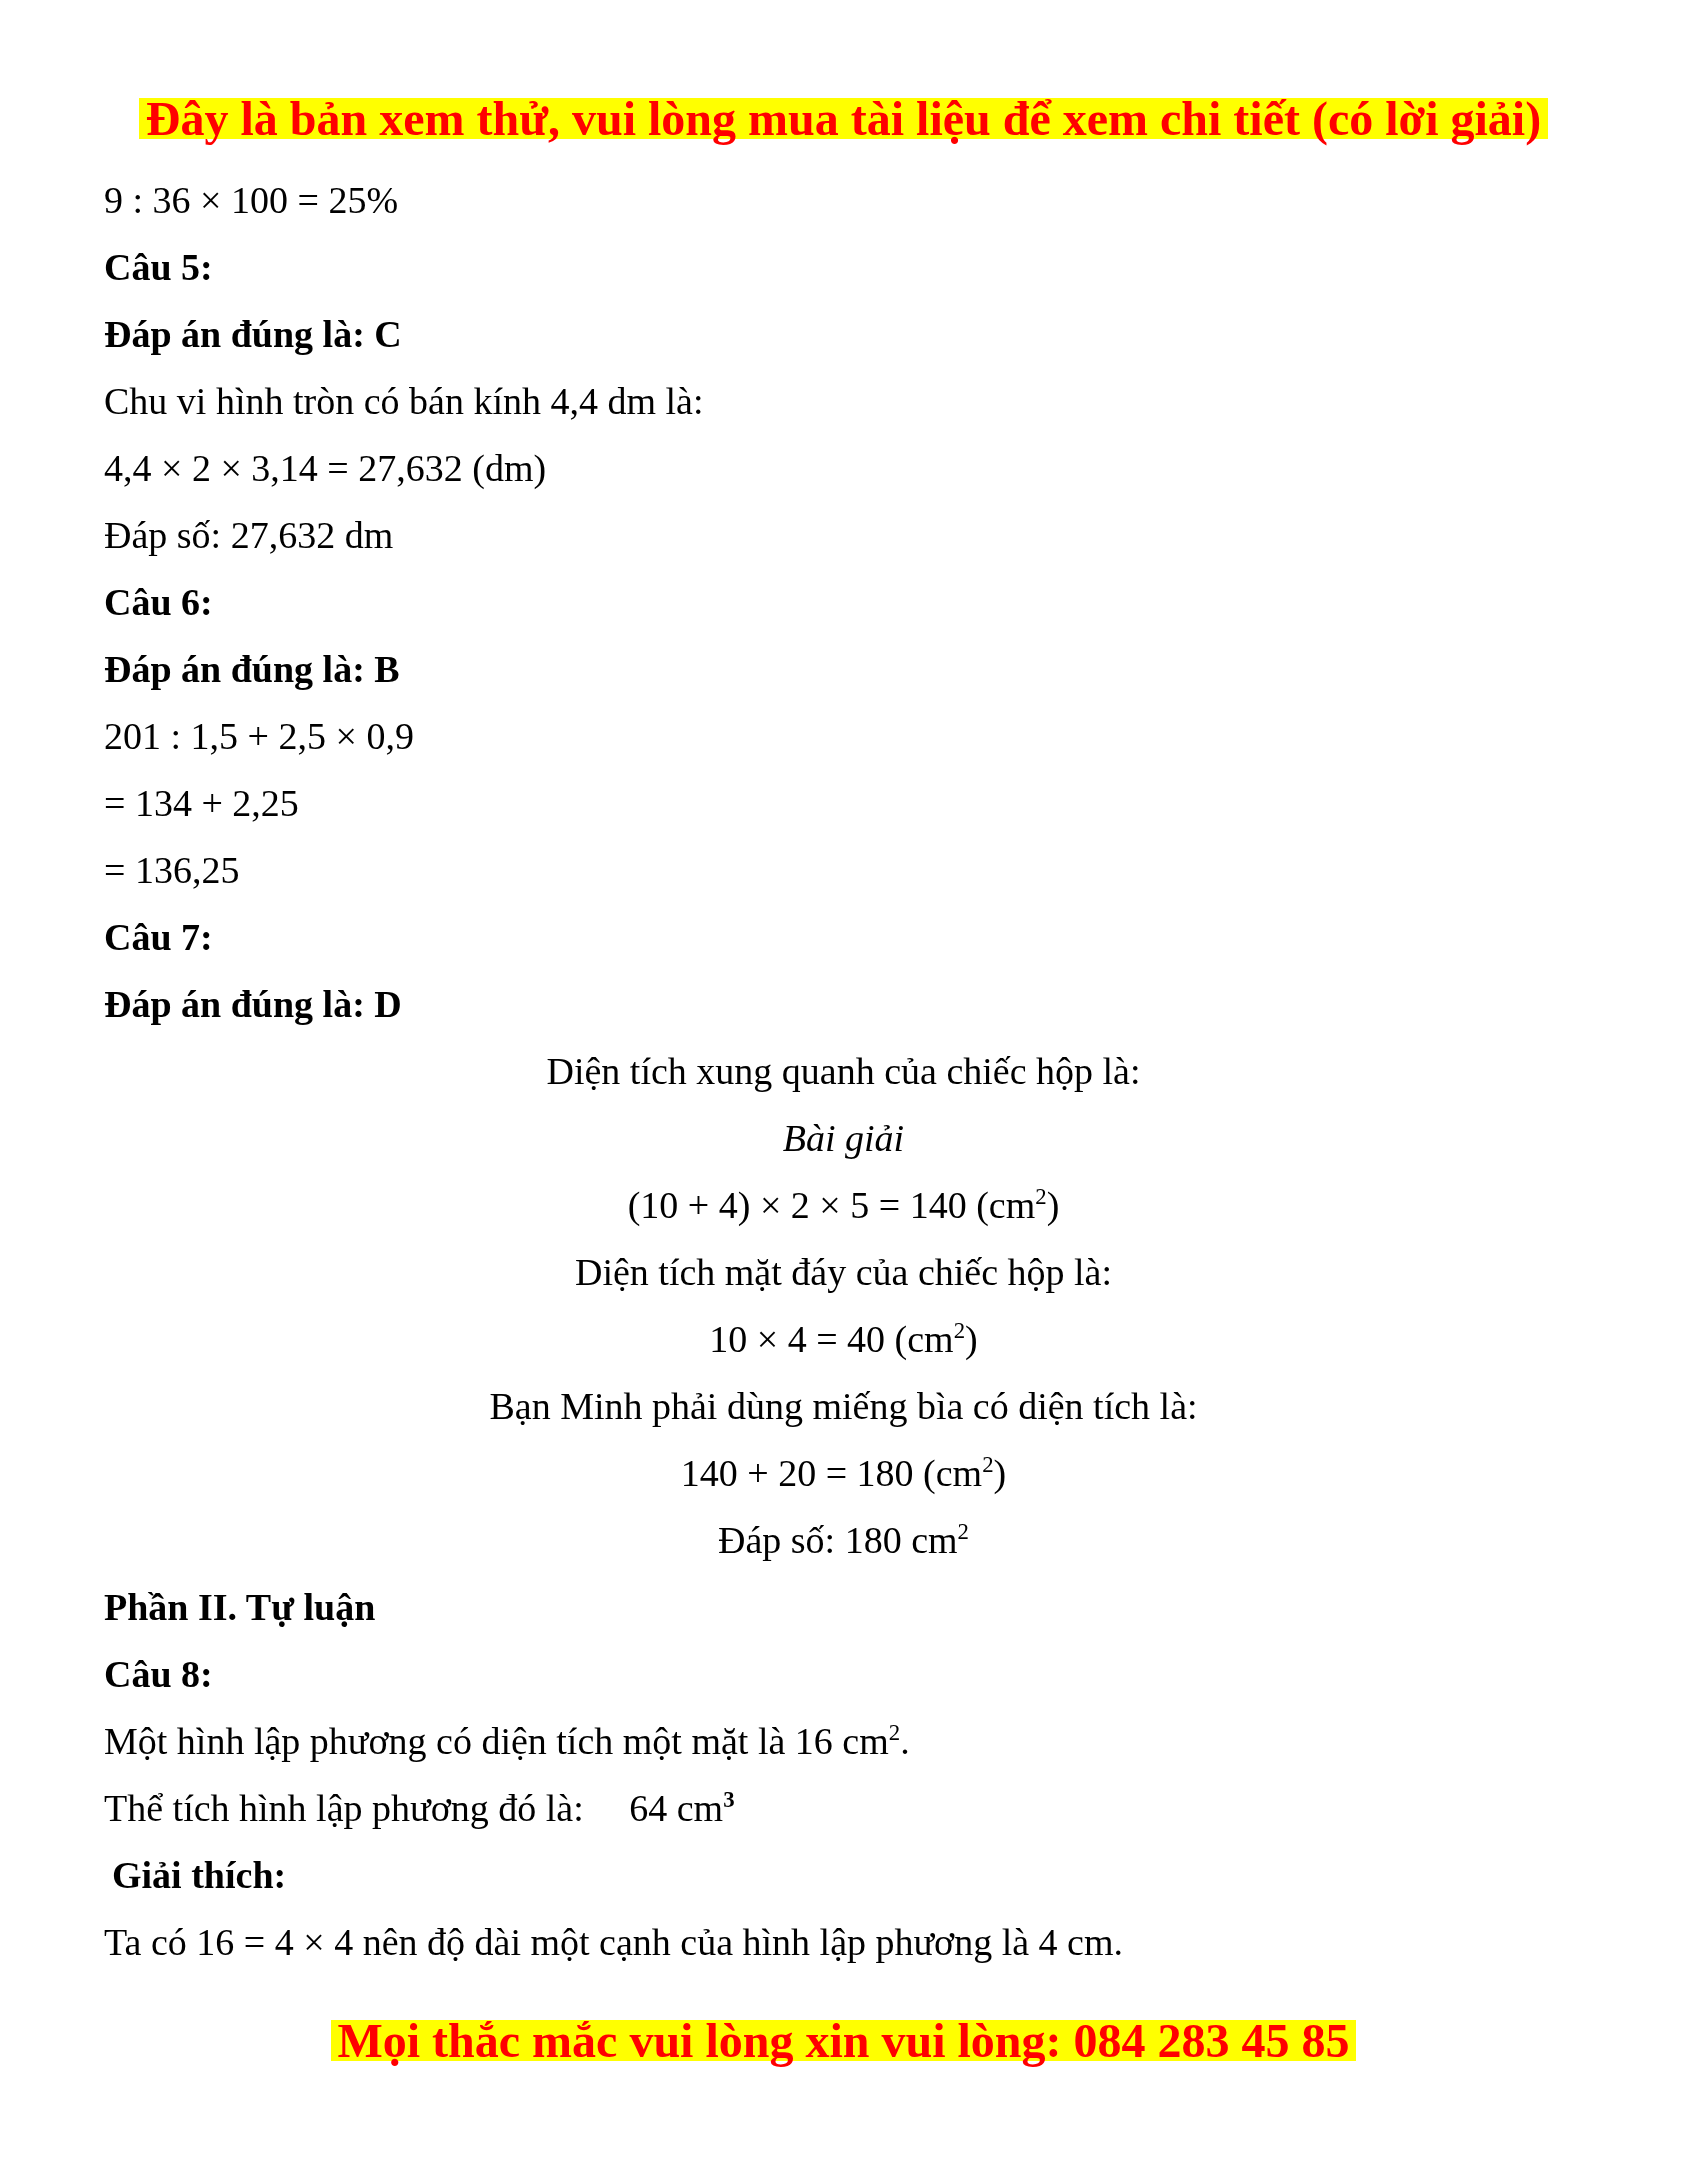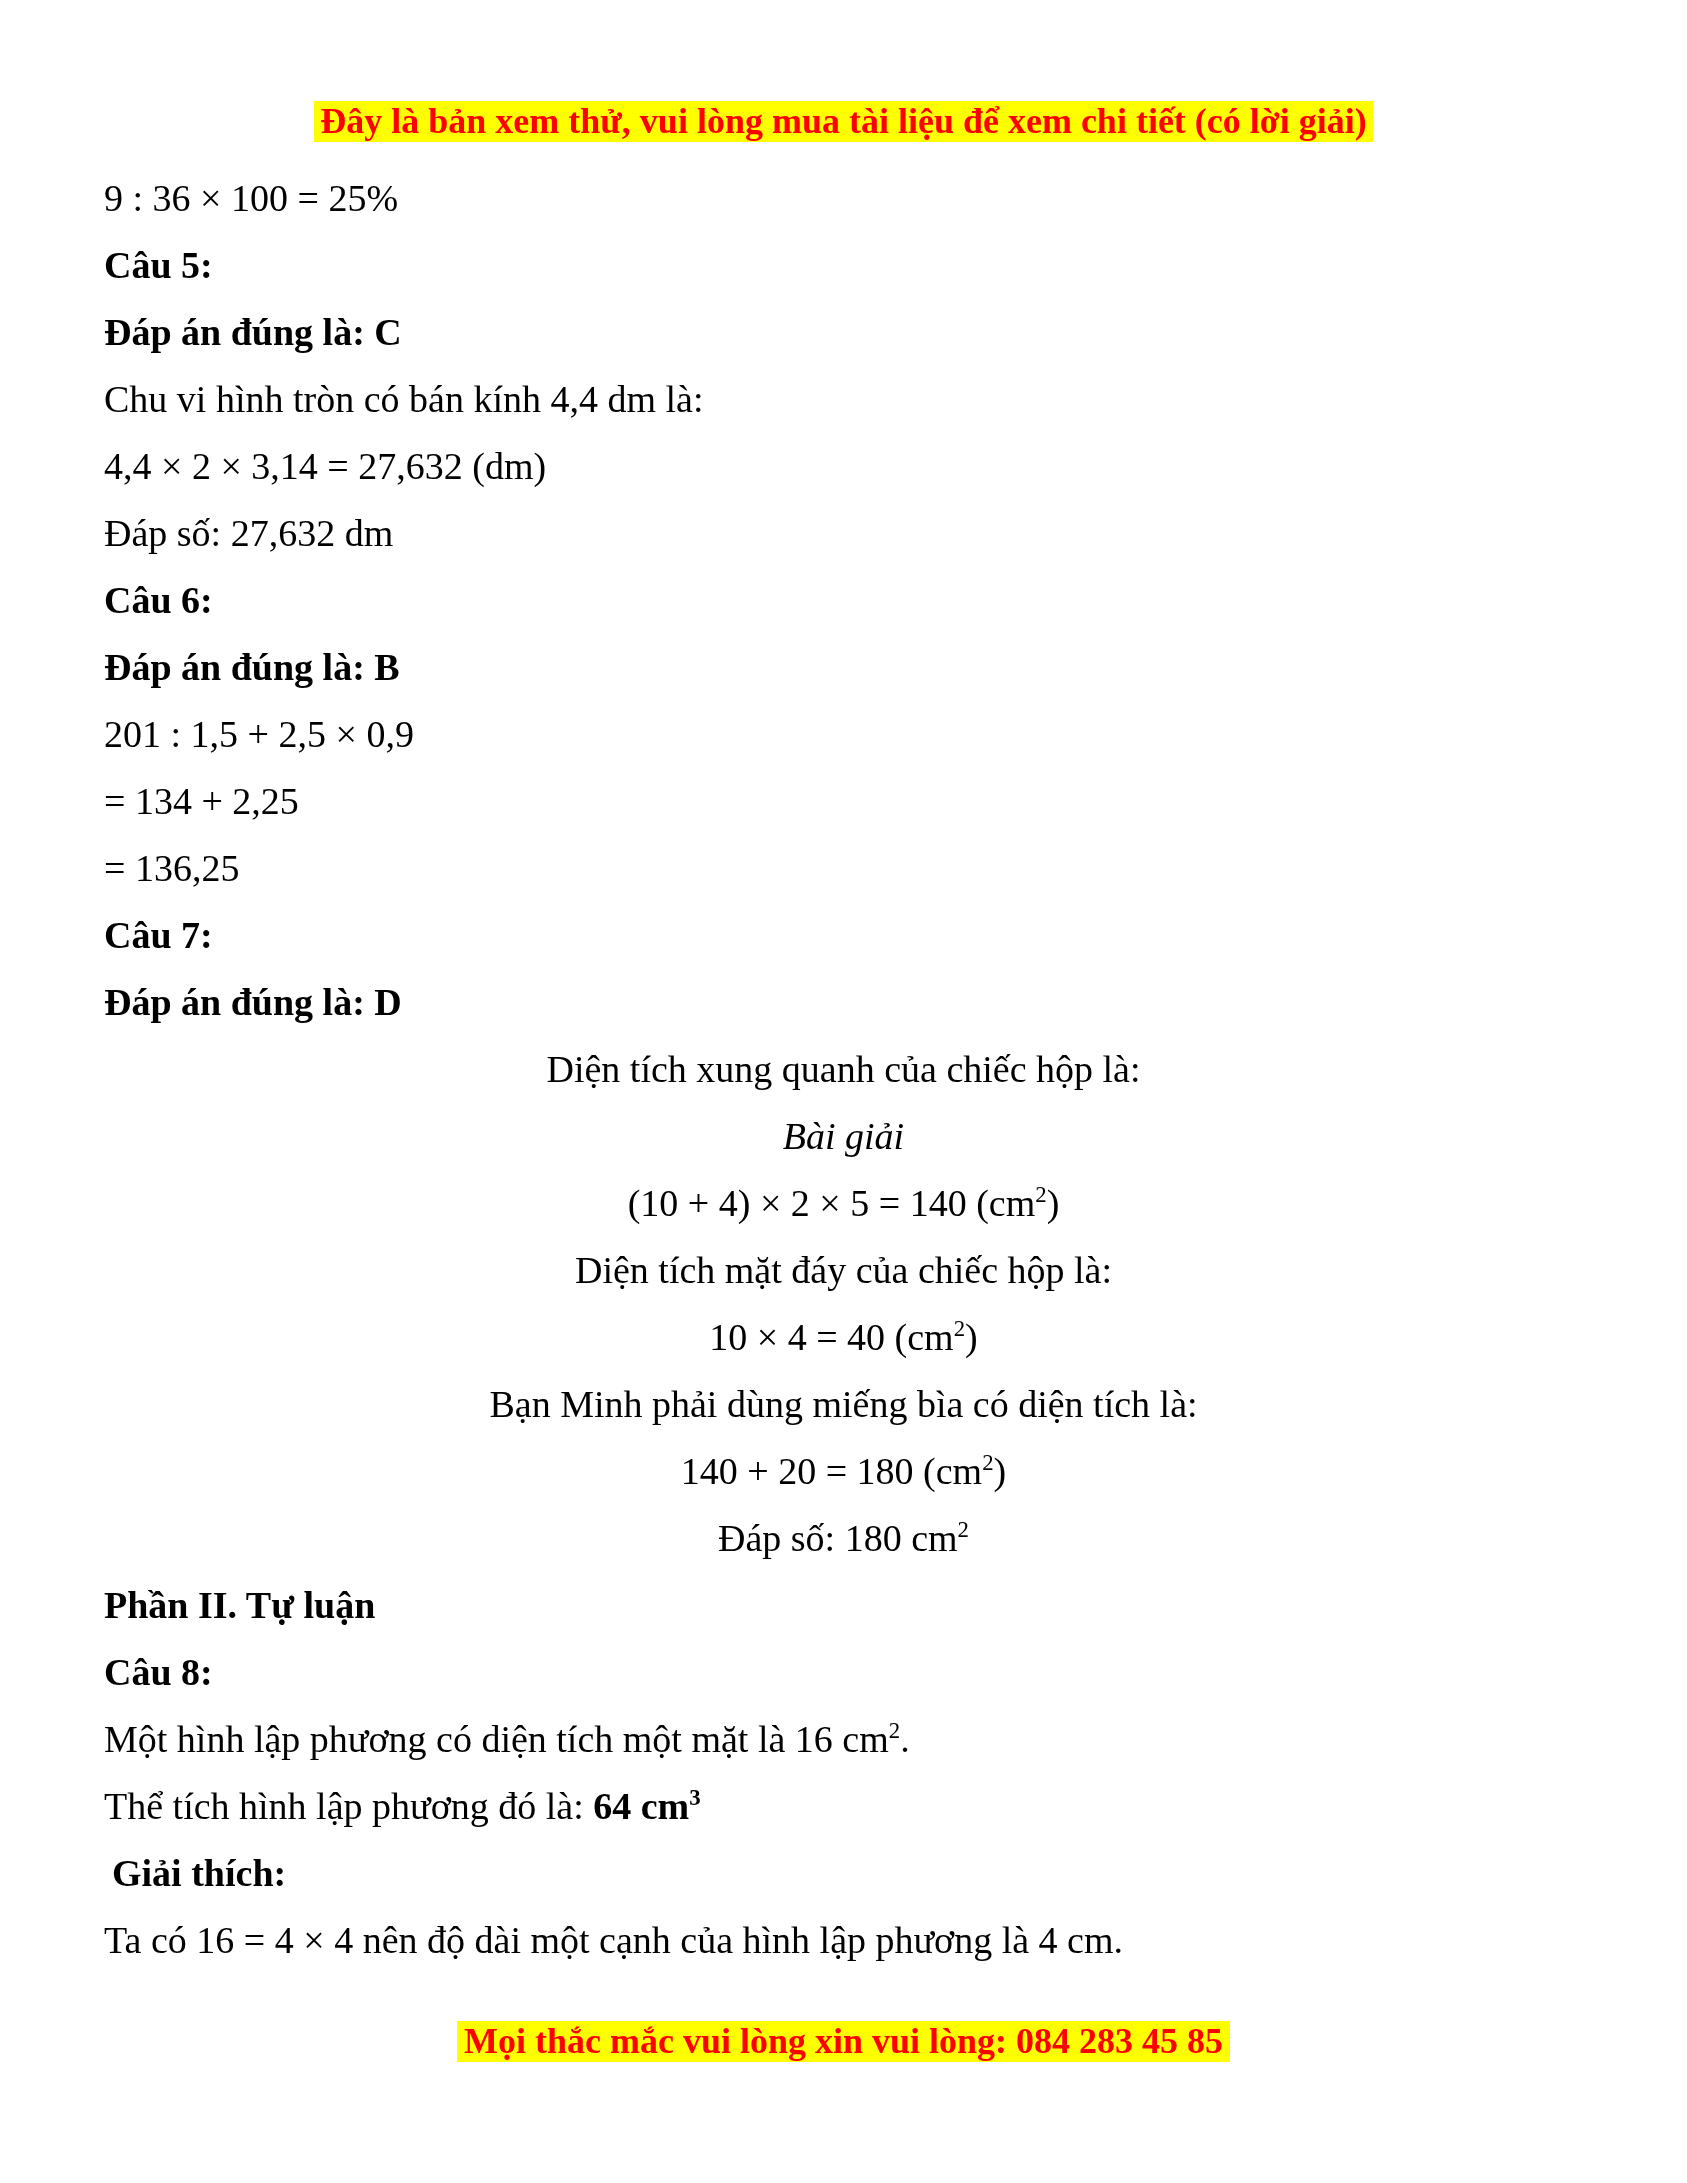--- a/index.html
+++ b/index.html
@@ -11,21 +11,21 @@
     color: #000000;
     font-family: "Liberation Serif", serif;
     font-size: 38px;
     overflow: hidden;
   }
   .banner { text-align: center; font-weight: bold; }
   .banner .hl {
     display: inline-block;
     background: #ffff00;
     color: #ff0000;
-    font-size: 36px;
+    font-size: 48px;
     line-height: 41px;
     padding: 0 6.6px;
     white-space: nowrap;
   }
   .banner.top { padding-top: 98px; margin-bottom: 22.5px; }
   .banner.bottom { margin-top: 44px; }
   .content { padding: 0 104px; }
   .line { margin: 0; line-height: 67px; text-align: left; white-space: pre-wrap; }
   .line.center { text-align: center; }
   .line sup { font-size: 60%; line-height: 0; }
@@ -57,21 +57,21 @@
       <p class="line center"><span style="font-style: italic;">Bài giải</span></p>
       <p class="line center"><span>(10 + 4) × 2 × 5 = 140 (cm</span><sup>2</sup><span>)</span></p>
       <p class="line center"><span>Diện tích mặt đáy của chiếc hộp là:</span></p>
       <p class="line center"><span>10 × 4 = 40 (cm</span><sup>2</sup><span>)</span></p>
       <p class="line center"><span>Bạn Minh phải dùng miếng bìa có diện tích là:</span></p>
       <p class="line center"><span>140 + 20 = 180 (cm</span><sup>2</sup><span>)</span></p>
       <p class="line center"><span>Đáp số: 180 cm</span><sup>2</sup></p>
       <p class="line left"><span style="font-weight: bold;">Phần II. Tự luận</span></p>
       <p class="line left"><span style="font-weight: bold;">Câu 8:</span></p>
       <p class="line left"><span>Một hình lập phương có diện tích một mặt là 16 cm</span><sup>2</sup><span>.</span></p>
-      <p class="line left"><span>Thể tích hình lập phương đó là: </span><span style="font-weight: bold;">64 cm</span><sup style="font-weight: bold;">3</sup></p>
+      <p class="line left"><span>Thể tích hình lập phương đó là: </span><span style="font-weight: normal; margin-left: 36px;">64 cm</span><sup style="font-weight: bold;">3</sup></p>
       <p class="line left"><span style="font-weight: bold; margin-left: 8px;">Giải thích:</span></p>
       <p class="line left"><span>Ta có 16 = 4 × 4 nên độ dài một cạnh của hình lập phương là 4 cm.</span></p>
     </div>
 
   <div class="banner bottom">
     <span class="hl">Mọi thắc mắc vui lòng xin vui lòng: 084 283 45 85</span>
   </div>
 
 </div>
 

